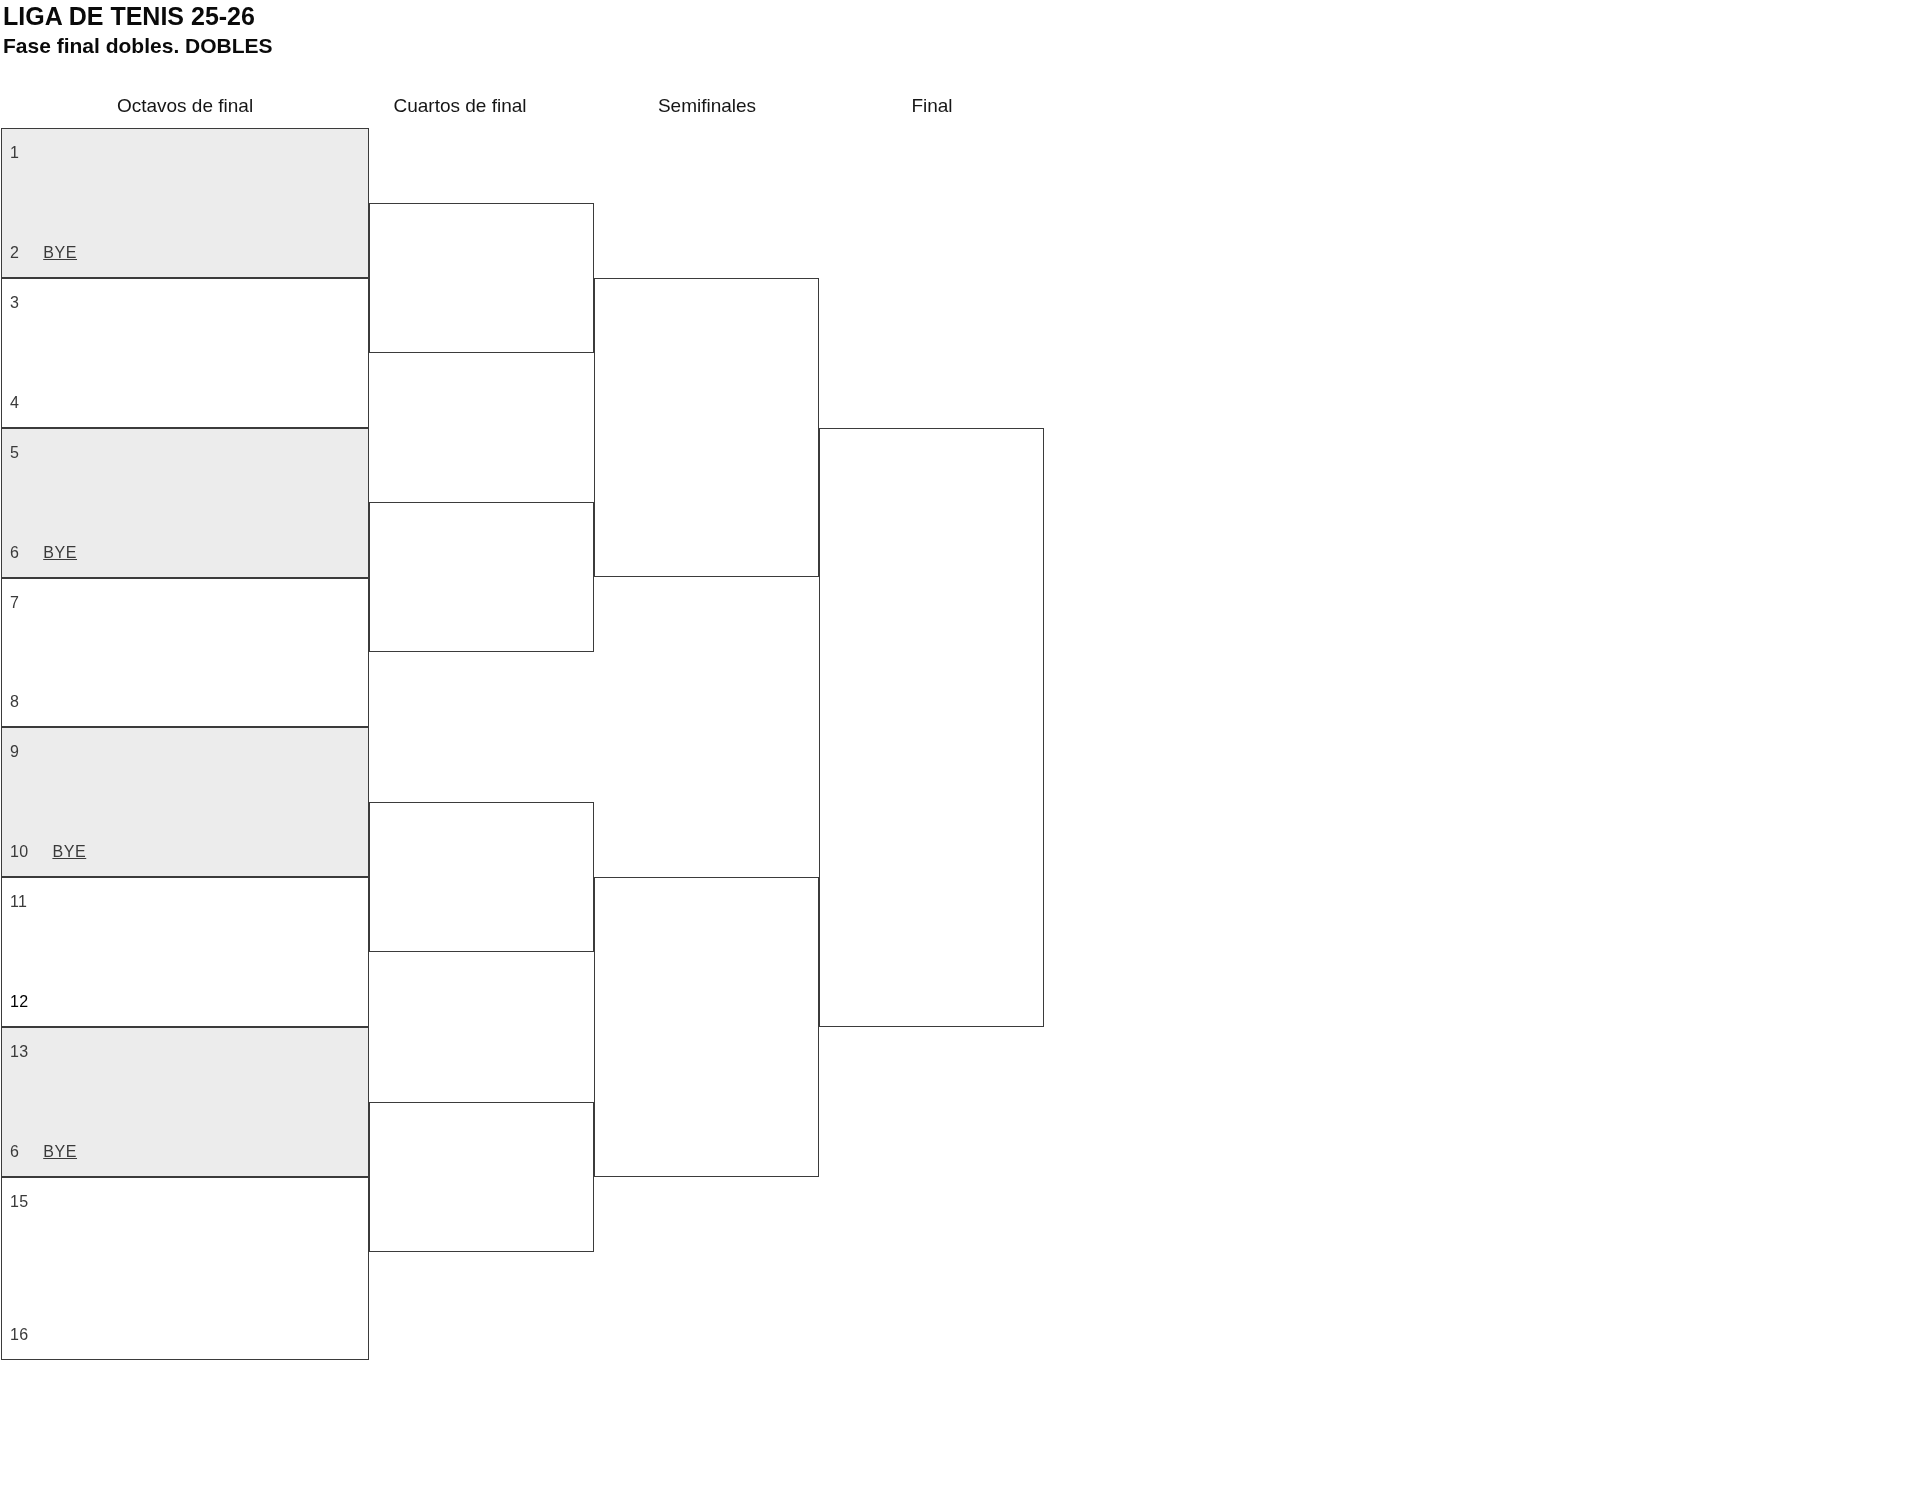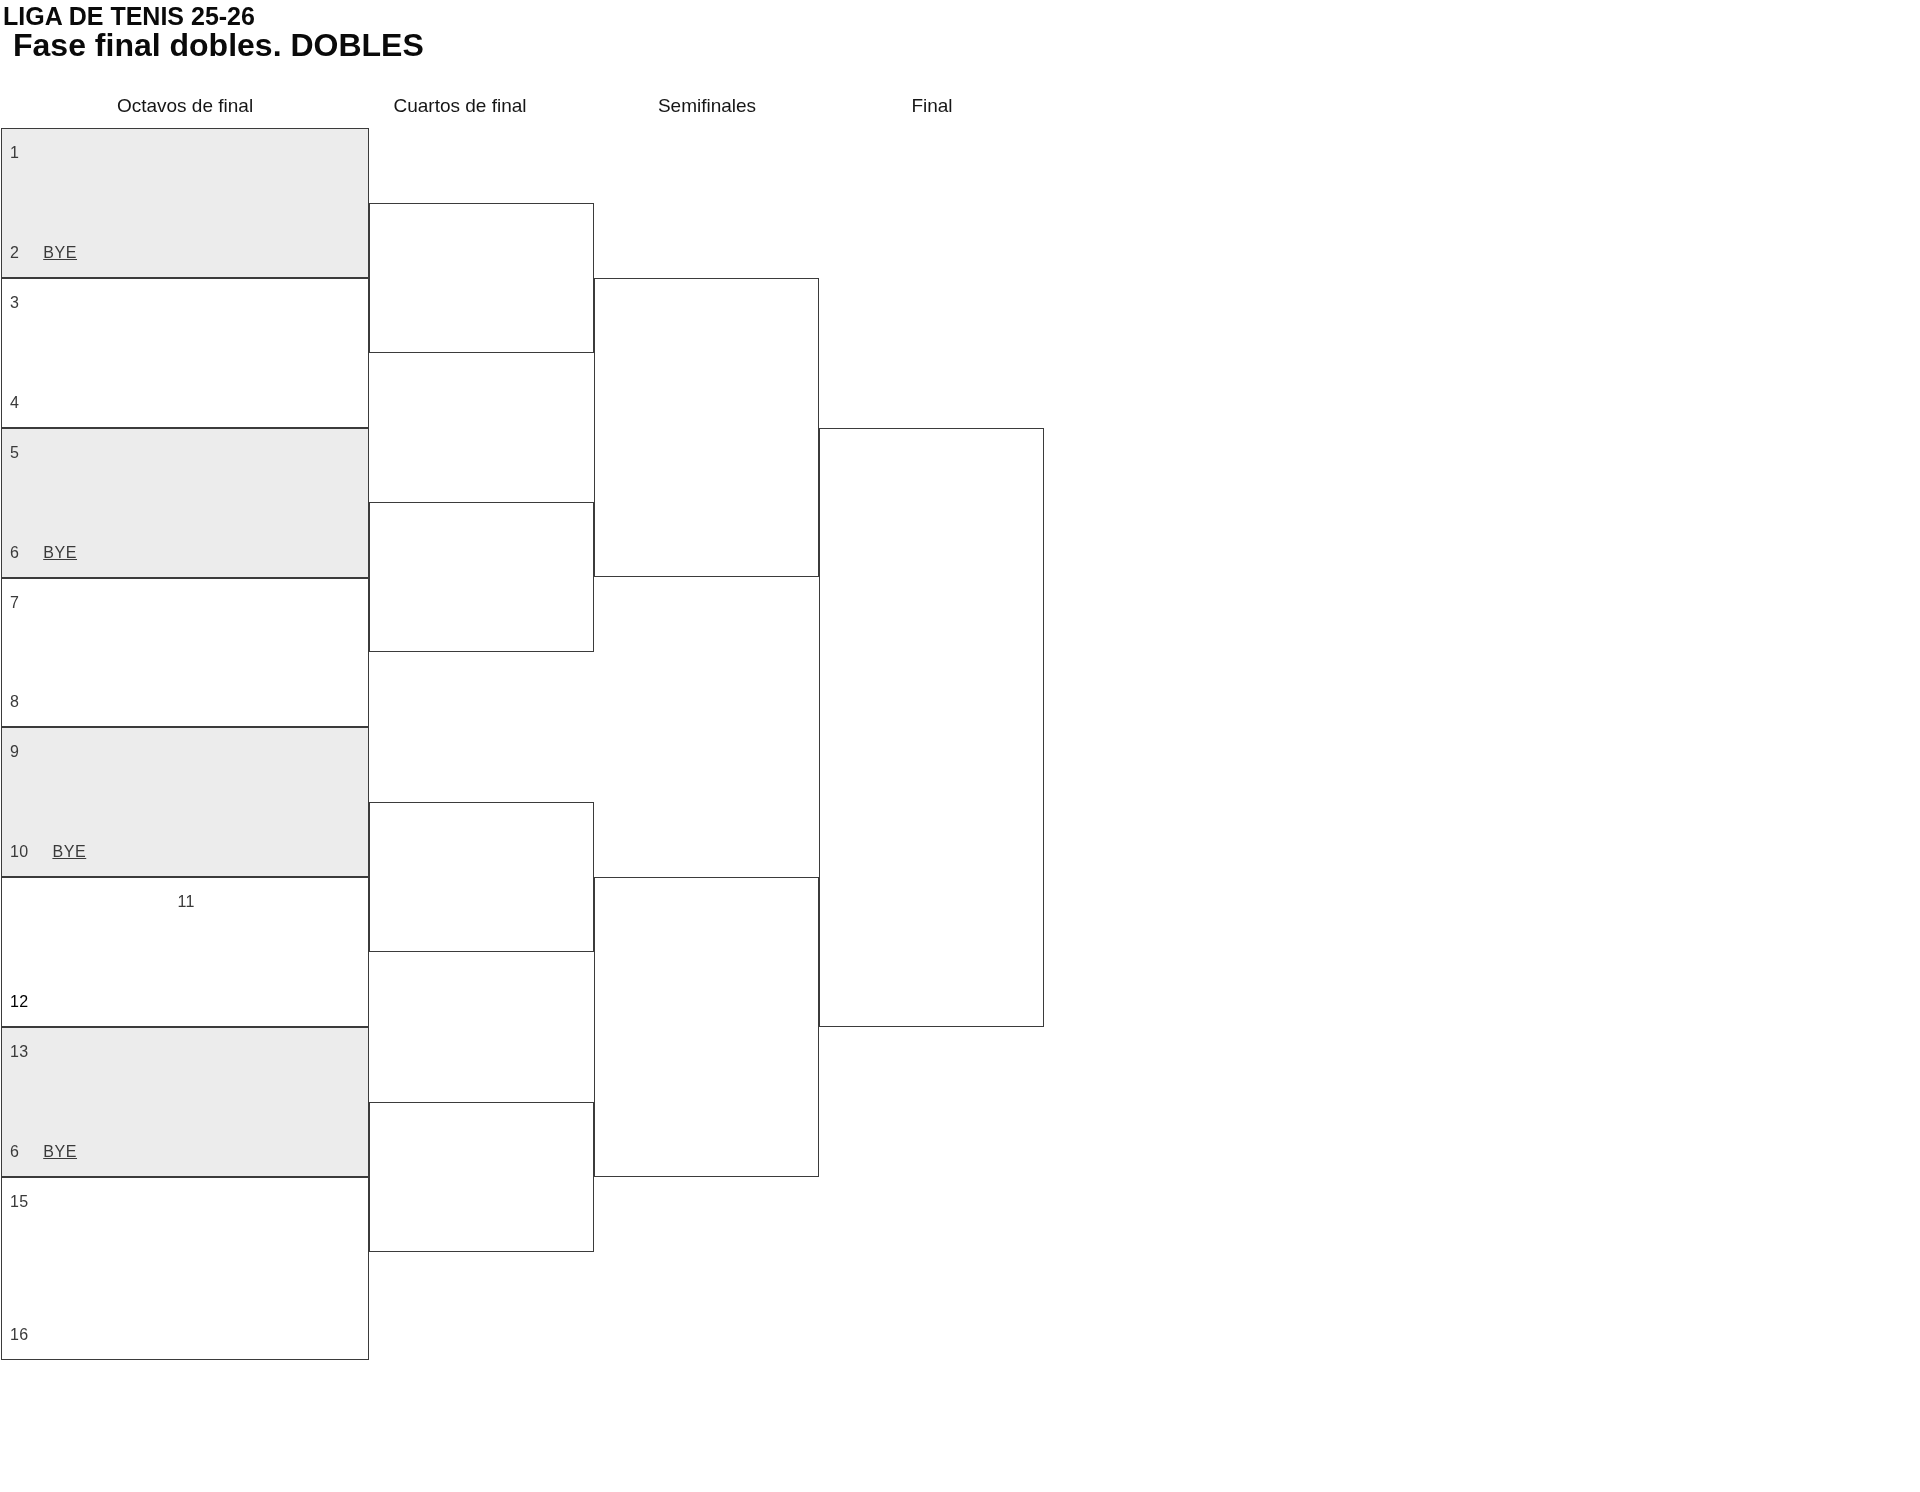--- a/index.html
+++ b/index.html
@@ -5,21 +5,21 @@
   html,body{margin:0;padding:0;background:#ffffff;}
   .stage{
     position:relative;width:1920px;height:1492px;background:#fff;overflow:hidden;
     font-family:"Liberation Sans",sans-serif;
   }
   .page-title{
     position:absolute;left:3px;top:2px;font-size:25px;font-weight:700;
     color:#0a0a0a;letter-spacing:0;line-height:29px;white-space:nowrap;
   }
   .page-subtitle{
-    position:absolute;left:13px;top:31px;font-size:32px;font-weight:700;
+    position:absolute;left:3px;top:31px;font-size:21px;font-weight:700;
     color:#0a0a0a;line-height:29px;white-space:nowrap;
   }
   .hdr{
     position:absolute;top:95px;transform:translateX(-50%);
     font-size:19px;font-weight:400;color:#161616;white-space:nowrap;
   }
   .match{
     position:absolute;box-sizing:border-box;border:1.5px solid #3b3b3b;background:#ffffff;
   }
   .match.shaded{background:#ececec;}
@@ -89,21 +89,21 @@
       <div class="match shaded" style="left: 1px; top: 727px; width: 368px; height: 150px; border-color: rgb(59, 59, 59); background: rgb(236, 236, 236);">
         <div class="slot first" style="color: rgb(58, 58, 58);">
           <span>9</span>
         </div>
         <div class="slot second" style="color: rgb(58, 58, 58);">
           <span>10</span>
           <span class="bye">BYE</span>
         </div>
       </div>
       <div class="match" style="left: 1px; top: 877px; width: 368px; height: 150px; border-color: rgb(59, 59, 59);">
-        <div class="slot first" style="color: rgb(58, 58, 58); justify-content: center;">
+        <div class="slot first" style="color: rgb(58, 58, 58);">
           <span>11</span>
         </div>
         <div class="slot second" style="color: #000000; margin-top: 40px;">
           <span>12</span>
         </div>
       </div>
       <div class="match shaded" style="left: 1px; top: 1027px; width: 368px; height: 150px; border-color: rgb(59, 59, 59); background: rgb(236, 236, 236);">
         <div class="slot first" style="color: rgb(58, 58, 58); text-align: right;">
           <span>13</span>
         </div>

